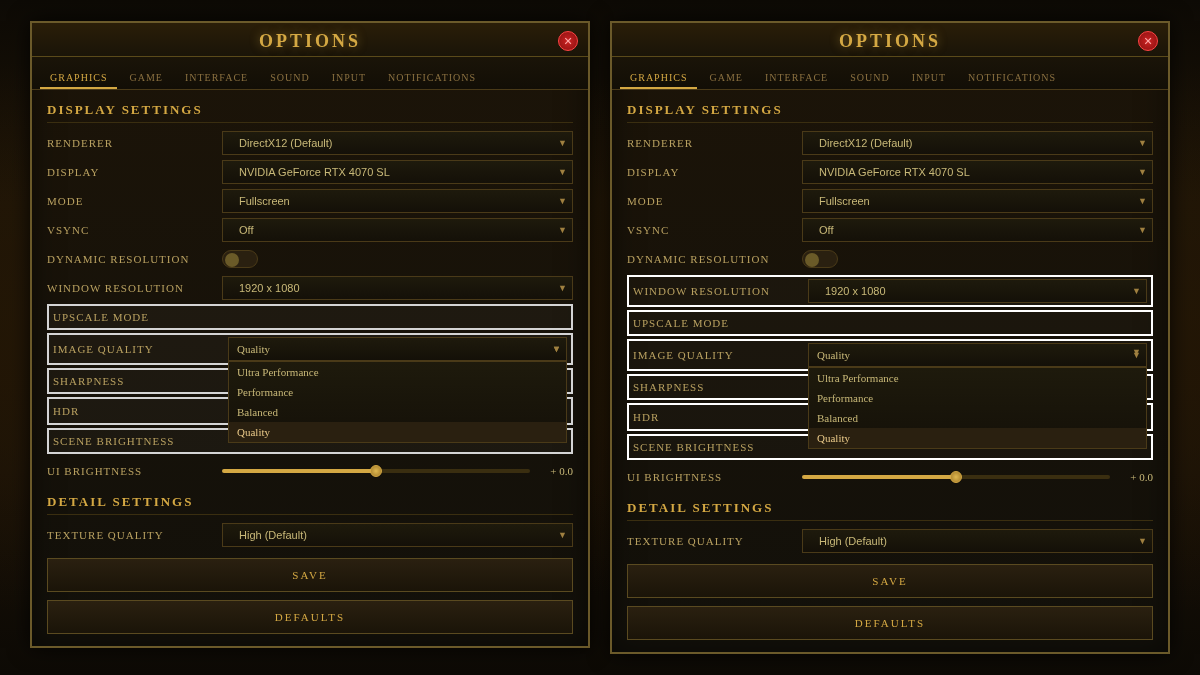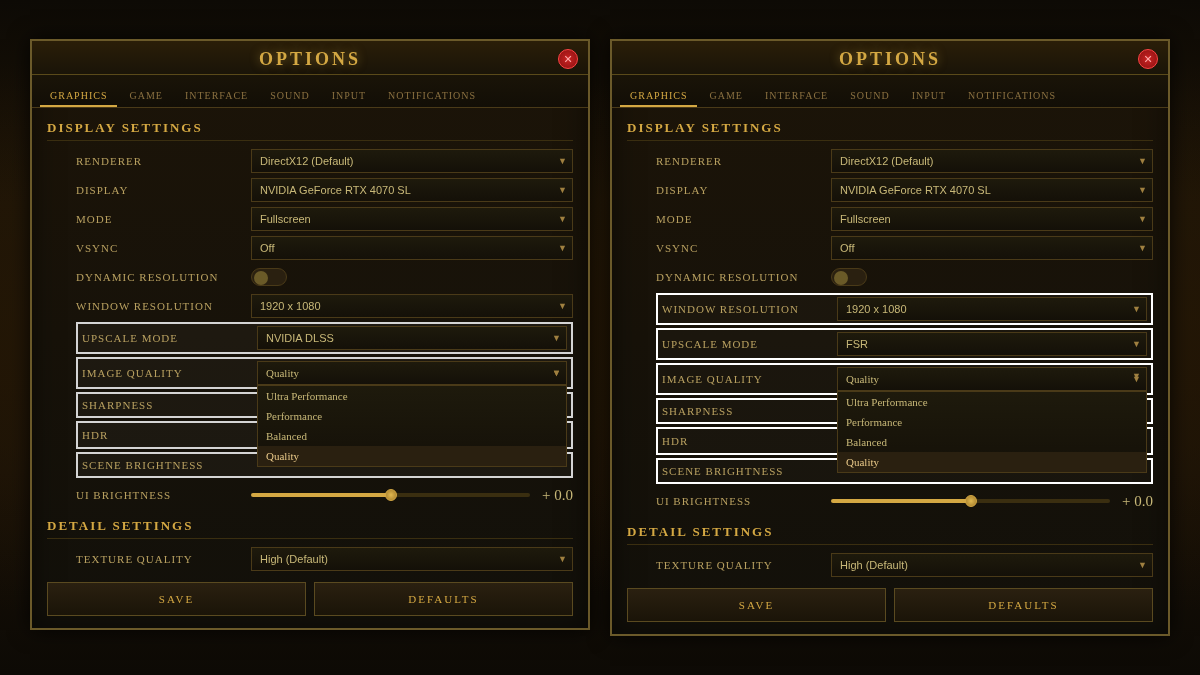--- a/index.html
+++ b/index.html
@@ -118,21 +118,20 @@
     .settings-grid {
       display: flex;
       flex-direction: column;
       gap: 3px;
     }
 
     .setting-row {
       display: flex;
       align-items: center;
       min-height: 26px;
-      margin-left: 29px;
     }
 
     .setting-label {
       width: 175px;
       color: #b8a060;
       font-size: 11px;
       letter-spacing: 1px;
       text-transform: uppercase;
       flex-shrink: 0;
     }
@@ -140,21 +139,21 @@
     .setting-control {
       flex: 1;
     }
 
     .dropdown {
       width: 100%;
       background: linear-gradient(180deg, #1e1a0c 0%, #141008 100%);
       border: 1px solid #4a3a18;
       color: #c8b878;
       font-size: 11px;
-      padding: 3px 24px 3px 8px;
+      padding: 3px 24px 3px 16px;
       appearance: none;
       position: relative;
       cursor: pointer;
       height: 24px;
     }
 
     .dropdown-wrapper {
       position: relative;
       width: 100%;
     }
@@ -216,21 +215,21 @@
       border: 1px solid #d4a843;
       border-radius: 50%;
       position: absolute;
       top: -4px;
       left: 50%;
       transform: translateX(-50%);
     }
 
     .slider-value {
       color: #c8b878;
-      font-size: 15px;
+      font-size: 11px;
       width: 35px;
       text-align: right;
     }
 
     .highlight-box {
       border: 2px solid #d4d4d4;
       background: rgba(255,255,255,0.03);
     }
 
     .dropdown-open-container {
@@ -258,20 +257,21 @@
     .dropdown-item:hover {
       background: #2a2010;
       color: #e8c888;
     }
 
     .buttons-row {
       display: flex;
       gap: 8px;
       margin-top: 10px;
       justify-content: center;
+      flex-direction: column;
     }
 
     .btn {
       flex: 1;
       padding: 10px 8px;
       background: linear-gradient(180deg, #2a2010 0%, #1a1408 100%);
       border: 1px solid #5a4a20;
       color: #d4a843;
       font-size: 11px;
       letter-spacing: 2px;
@@ -372,27 +372,20 @@
             <div class="dropdown-wrapper">
               <select class="dropdown">
                 <option>1920 x 1080</option>
               </select>
             </div>
           </div>
         </div>
 
         <div class="setting-row highlight-box" style="padding: 2px 4px;">
           <span class="setting-label">Upscale Mode</span>
-          <div class="setting-control">
-            <div class="dropdown-wrapper">
-              <select class="dropdown">
-                <option>NVIDIA DLSS</option>
-              </select>
-            </div>
-          </div>
         </div>
 
         <div class="setting-row highlight-box" style="padding: 2px 4px; position: relative;">
           <span class="setting-label">Image Quality</span>
           <div class="setting-control dropdown-open-container">
             <div class="dropdown-wrapper">
               <div class="dropdown" style="display:flex;align-items:center;background:linear-gradient(180deg,#1e1a0c,#141008);border:1px solid #4a3a18;color:#c8b878;font-size:11px;padding:3px 24px 3px 8px;height:24px;">Quality</div>
               <span style="position:absolute;right:6px;top:50%;transform:translateY(-50%);color:#a08040;font-size:9px;pointer-events:none;">▼</span>
             </div>
 
@@ -532,27 +525,20 @@
             <div class="dropdown-wrapper">
               <select class="dropdown">
                 <option>1920 x 1080</option>
               </select>
             </div>
           </div>
         </div>
 
         <div class="setting-row right-panel-highlight" style="padding:2px 4px;">
           <span class="setting-label">Upscale Mode</span>
-          <div class="setting-control">
-            <div class="dropdown-wrapper">
-              <select class="dropdown">
-                <option>FSR</option>
-              </select>
-            </div>
-          </div>
         </div>
 
         <div class="setting-row right-panel-highlight" style="padding:2px 4px; position:relative;">
           <span class="setting-label">Image Quality</span>
           <div class="setting-control dropdown-open-container">
             <div class="dropdown-wrapper">
               <div class="dropdown" style="display:flex;align-items:center;background:linear-gradient(180deg,#1e1a0c,#141008);border:1px solid #4a3a18;color:#c8b878;font-size:11px;padding:3px 24px 3px 8px;height:24px;">Quality</div>
               <span style="position:absolute;right:6px;top:4px;color:#a08040;font-size:9px;pointer-events:none;">▼</span>
             </div>
 

